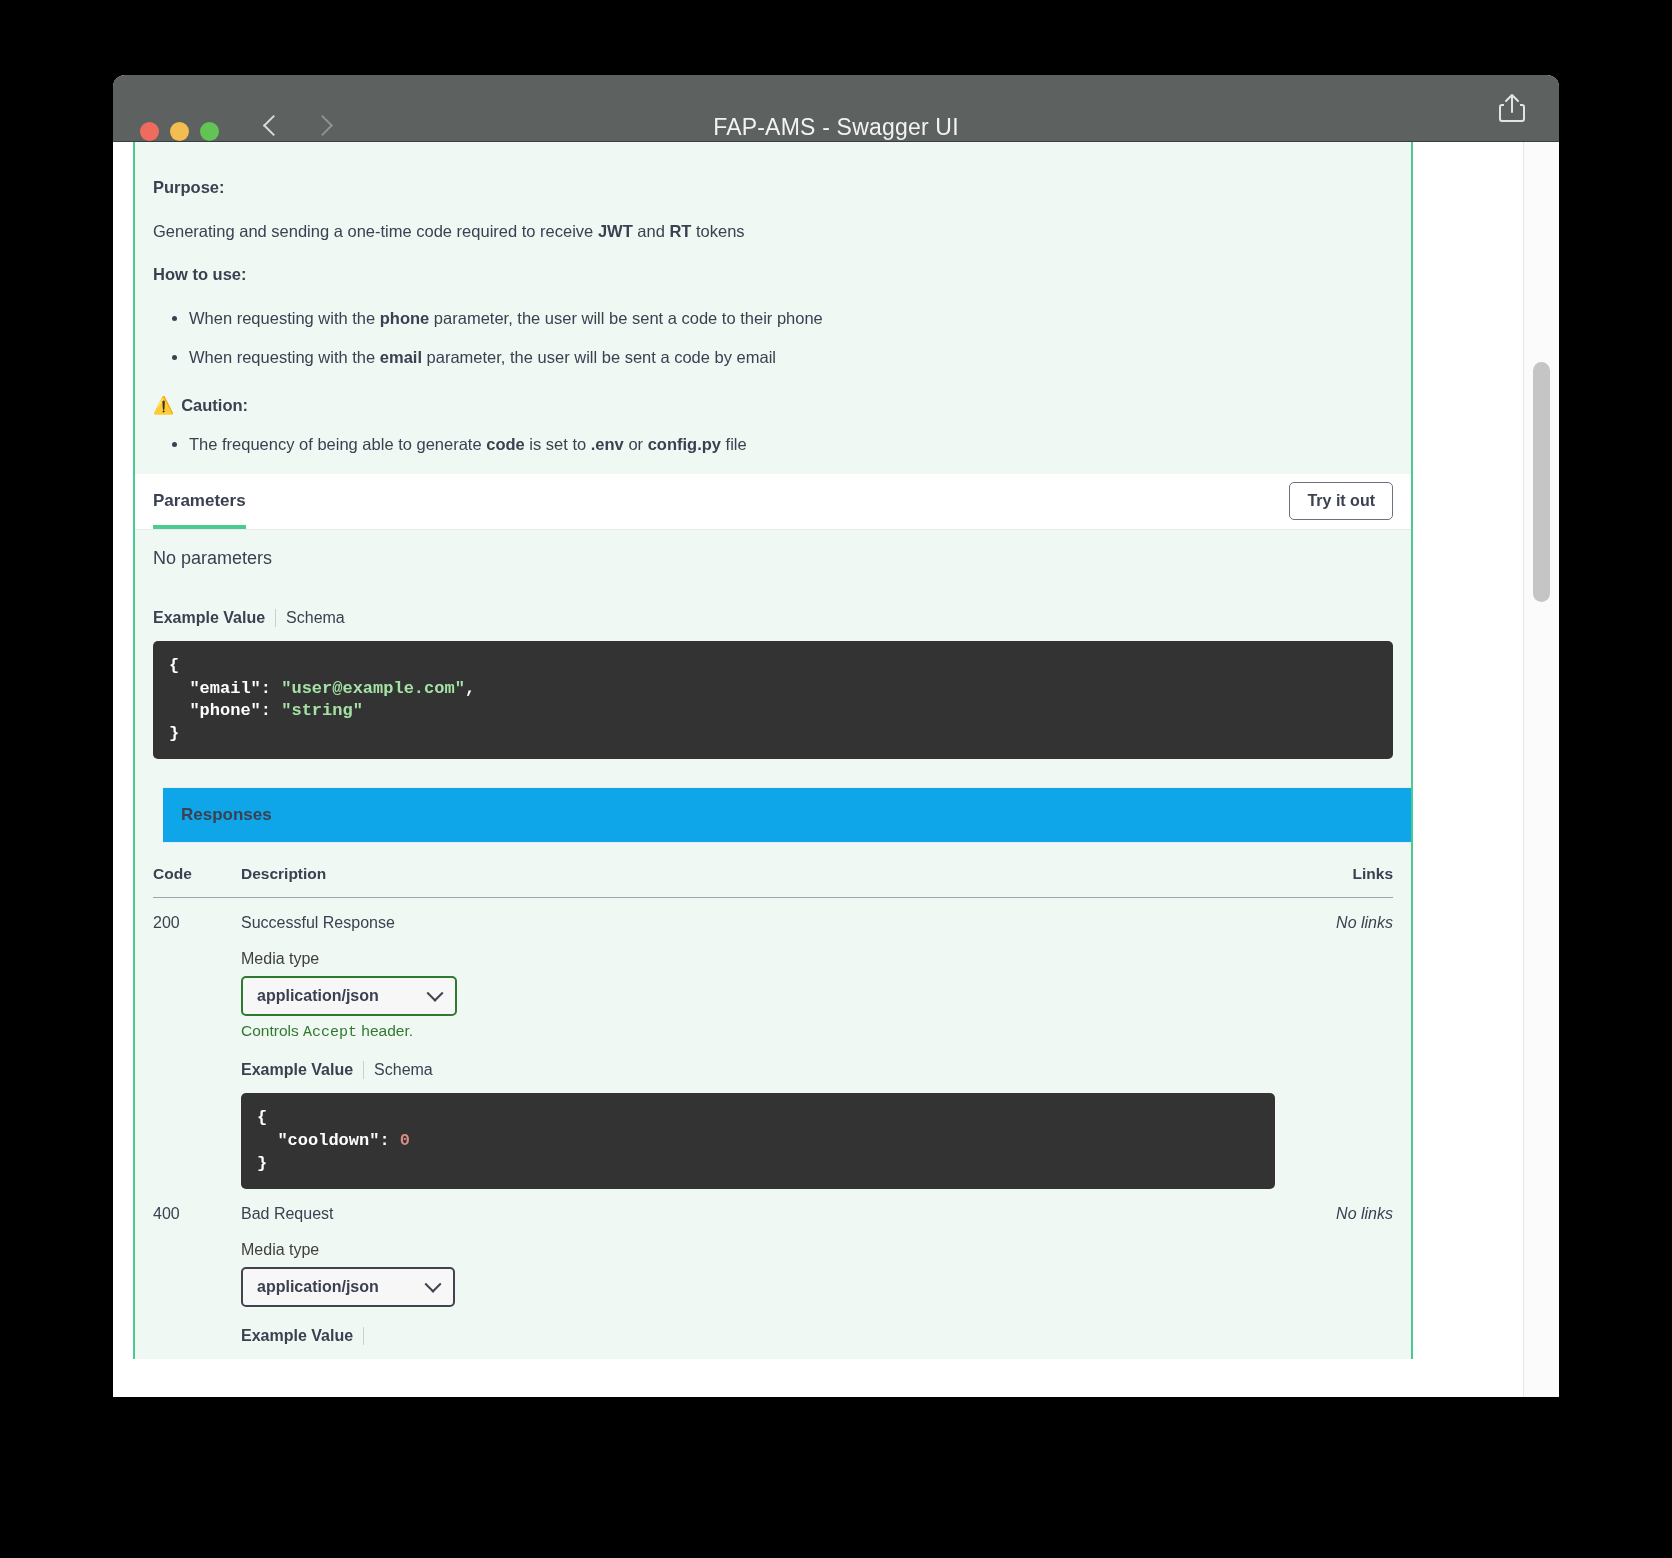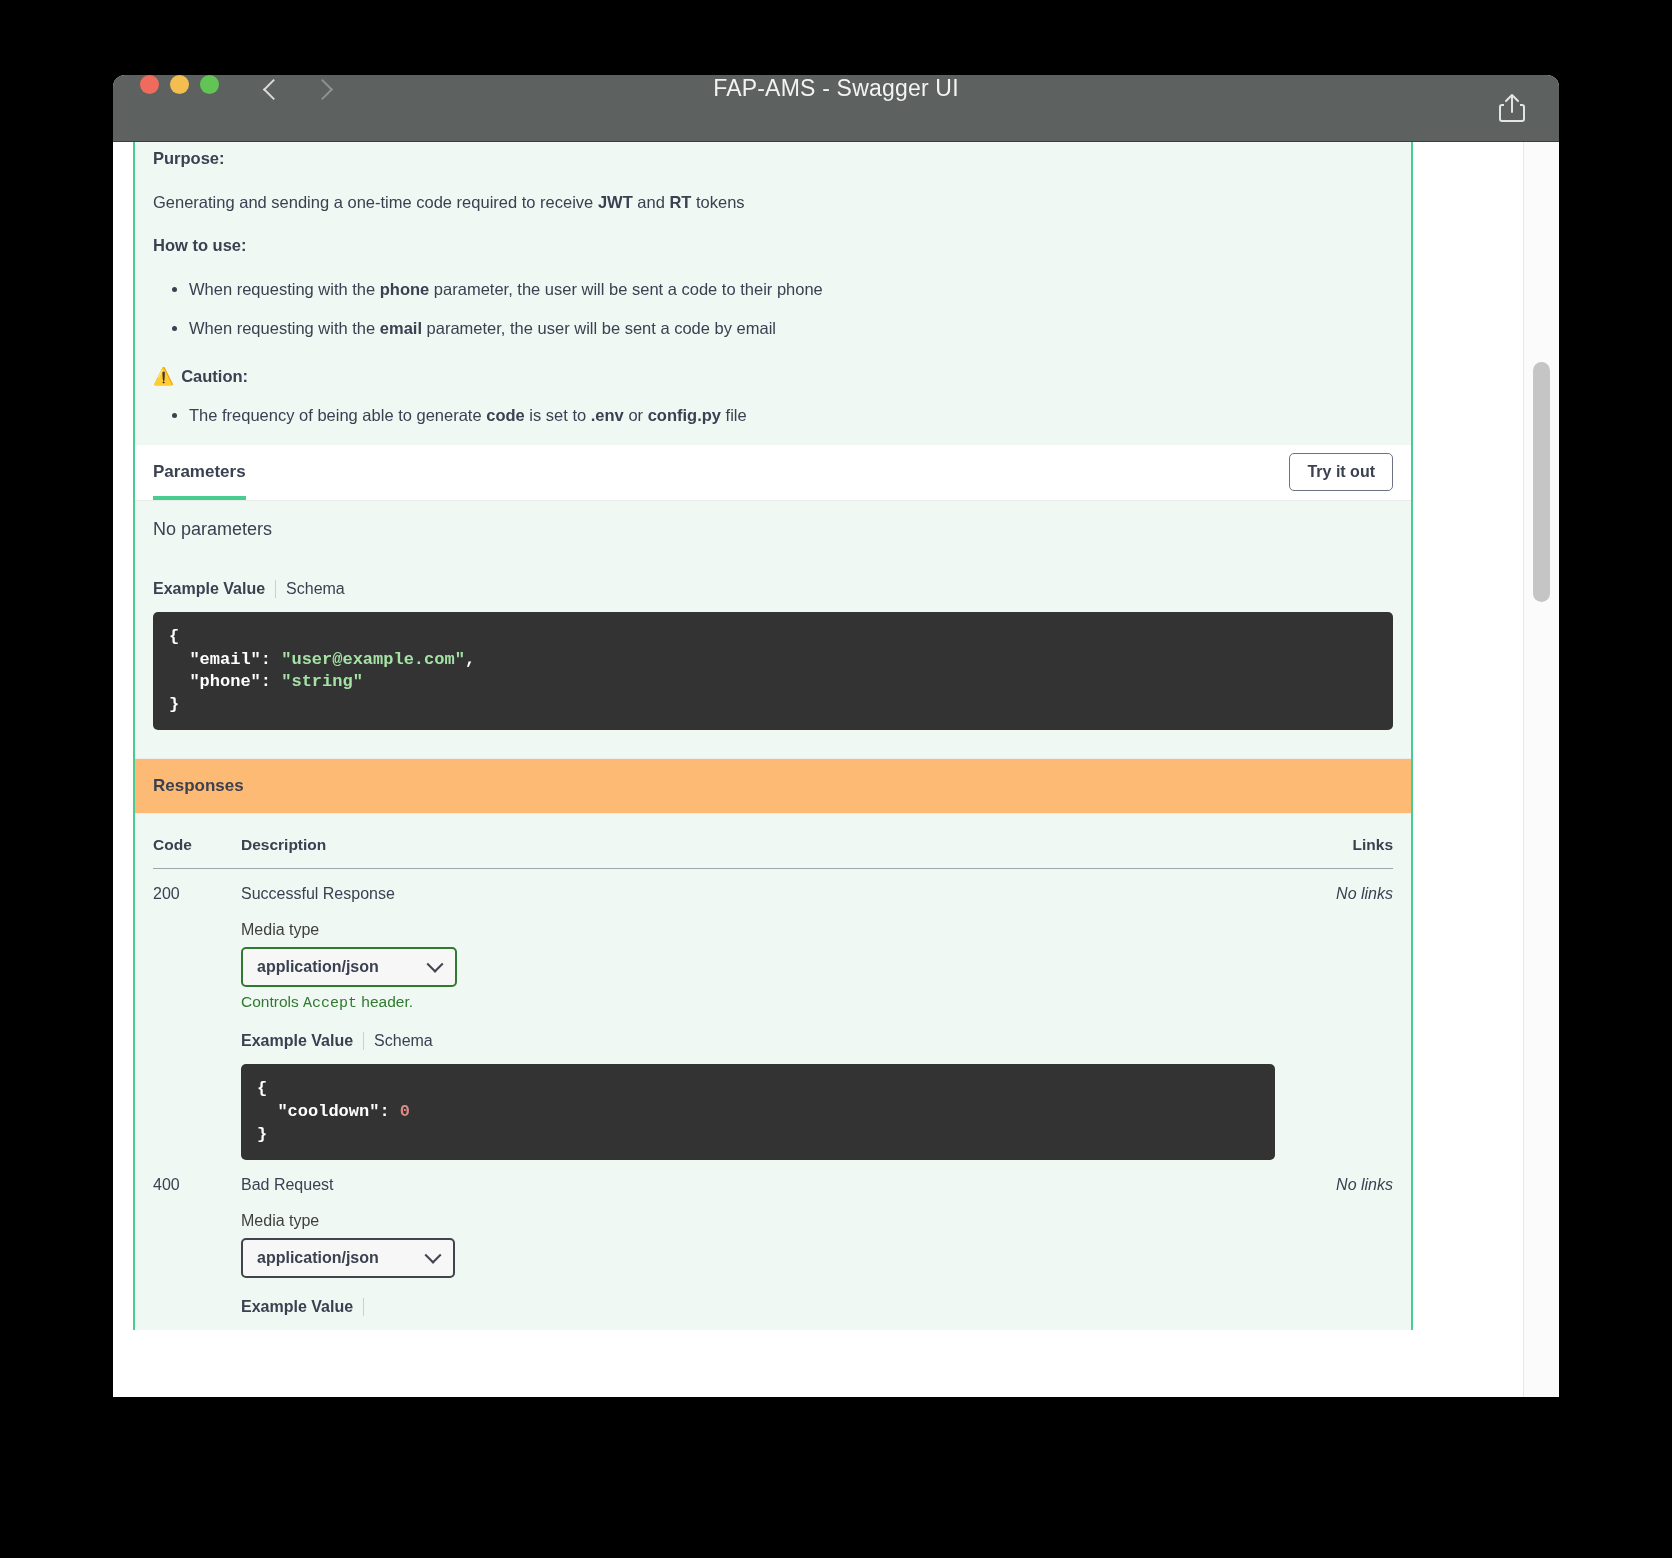--- a/index.html
+++ b/index.html
@@ -30,21 +30,21 @@
     overflow: hidden;
     background: #ffffff;
     box-shadow: 0 6px 30px rgba(0,0,0,0.5);
   }
 
   .titlebar {
     position: relative;
     height: 67px;
     background: #5d6160;
     display: flex;
-    align-items: flex-start;
+    align-items: flex-end;
     border-bottom: 1px solid #3b3e3d;
   }
 
   .traffic {
     display: flex;
     align-items: center;
     gap: 11px;
     margin-left: 27px;
   }
   .dot { width: 19px; height: 19px; border-radius: 50%; display: block; }
@@ -249,27 +249,28 @@
     line-height: 1.33;
     color: #ffffff;
     white-space: pre;
     font-weight: bold;
   }
   .code .str { color: #a5e2a5; }
   .code .num { color: #d98a82; }
 
   
   .responses-bar {
-    background: #fdba74;
+    background: #0ea5e9;
     border-top: 1px solid #ebebeb;
     border-bottom: 1px solid #ebebeb;
     padding: 0 18px;
     height: 56px;
     display: flex;
     align-items: center;
+    margin-left: 28px;
   }
   .responses-bar h4 { font-size: 17px; font-weight: bold; color: #3b4151; }
 
   .resp-table {
     width: 100%;
     border-collapse: collapse;
     padding: 0 18px;
   }
   .resp-wrap { padding: 22px 18px 0 18px; }
   .resp-table th {
@@ -349,21 +350,21 @@
         </svg>
       </span>
     </div>
 
     <div class="viewport">
       <div class="page">
 
         <div class="opblock">
 
           <div class="desc">
-            <p class="h" style="padding-top:4px;">Purpose:</p>
+            <p class="h" style="padding-top:33px;">Purpose:</p>
             <p>
               <span>Generating and sending a one-time code required to receive </span><b>JWT</b><span> and </span><b>RT</b><span> tokens</span>
             </p>
             <p class="h">How to use:</p>
             <ul>
               <li>
                 <span>When requesting with the </span><b>phone</b><span> parameter, the user will be sent a code to their phone</span>
               </li>
               <li>
                 <span>When requesting with the </span><b>email</b><span> parameter, the user will be sent a code by email</span>

